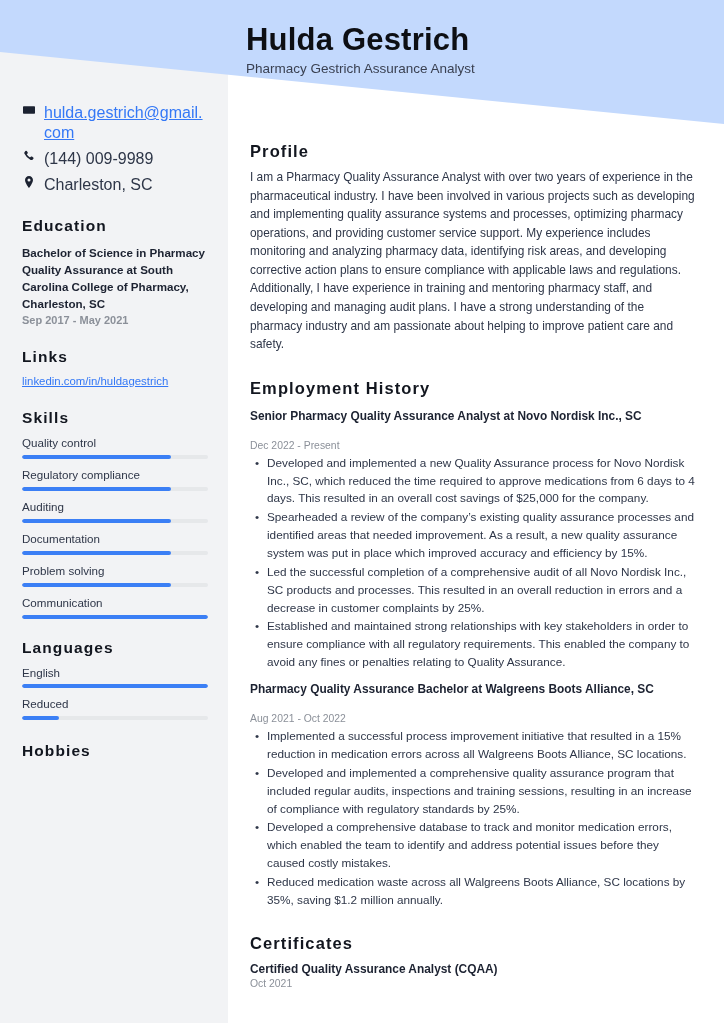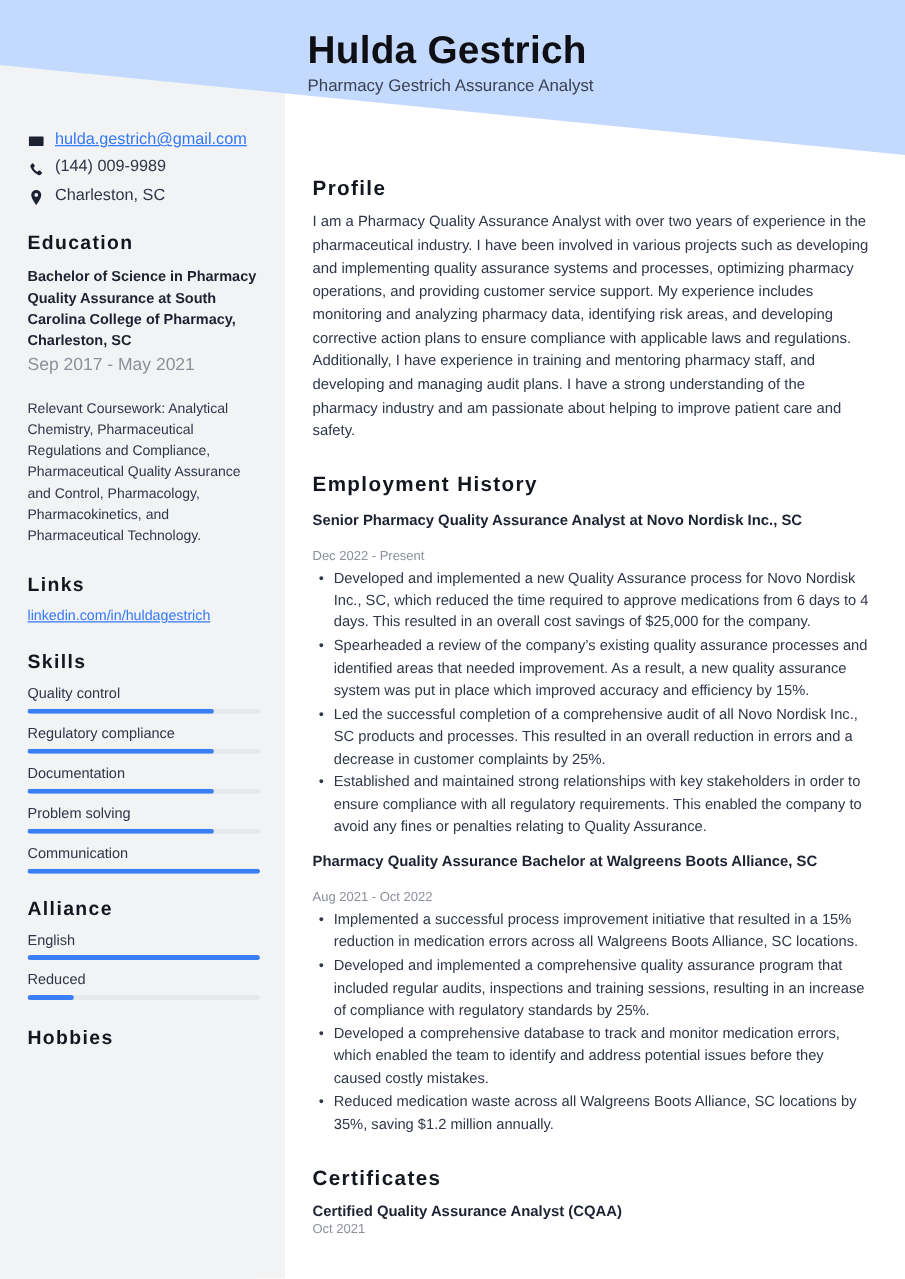--- a/index.html
+++ b/index.html
@@ -70,24 +70,24 @@
     z-index: 4;
   }
 
   .contact-list {
     margin: 0 0 8px 0;
     padding: 0;
     list-style: none;
   }
   .contact-item {
     display: flex;
-    align-items: flex-end;
+    align-items: flex-start;
     gap: 9px;
     margin-bottom: 6px;
-    font-size: 13px;
+    font-size: 16px;
     color: #2e3648;
     line-height: 1.25;
   }
   .contact-item .ico {
     flex: 0 0 13px;
     display: inline-flex;
     justify-content: center;
     align-items: center;
     padding-top: 1px;
     color: #1c2231;
@@ -108,23 +108,24 @@
   .side-heading.tight { margin-top: 20px; }
 
   .edu-degree {
     font-size: 11.6px;
     font-weight: bold;
     color: #1c2231;
     line-height: 1.47;
     margin: 0;
   }
   .edu-date {
-    font-size: 14px;
+    font-size: 11px;
     color: #8b9099;
-    margin: 2px 0 20px 0;
+    margin: 2px 0 1px 0;
+    font-weight: bold;
   }
   .edu-desc {
     font-size: 11.2px;
     color: #2e3648;
     line-height: 1.52;
     margin: 0;
   }
 
   .link-line {
     font-size: 11.4px;
@@ -266,21 +267,20 @@
               <path d="M8 0C5 0 2.7 2.3 2.7 5.3c0 4 5.3 10.7 5.3 10.7s5.3-6.7 5.3-10.7C13.3 2.3 11 0 8 0zm0 7.3a2 2 0 1 1 0-4 2 2 0 0 1 0 4z"></path>
             </svg>
         </span>
         <span>Charleston, SC</span>
       </li>
     </ul>
 
     <h2 class="side-heading">Education</h2>
     <p class="edu-degree">Bachelor of Science in Pharmacy Quality Assurance at South Carolina College of Pharmacy, Charleston, SC</p>
     <p class="edu-date">Sep 2017 - May 2021</p>
-    <p class="edu-desc">Relevant Coursework: Analytical Chemistry, Pharmaceutical Regulations and Compliance, Pharmaceutical Quality Assurance and Control, Pharmacology, Pharmacokinetics, and Pharmaceutical Technology.</p>
 
     <h2 class="side-heading">Links</h2>
     <p class="link-line">
       <a href="#">linkedin.com/in/huldagestrich</a>
     </p>
 
     <h2 class="side-heading">Skills</h2>
     <div>
       <div class="meter-row">
         <div class="meter-label">Quality control</div>
@@ -288,40 +288,46 @@
             <div class="meter-fill" style="width: 80%;"></div>
           </div>
       </div>
       <div class="meter-row">
         <div class="meter-label">Regulatory compliance</div>
         <div class="meter-track">
             <div class="meter-fill" style="width: 80%;"></div>
           </div>
       </div>
       <div class="meter-row">
+        <div class="meter-label">Auditing</div>
+        <div class="meter-track">
+            <div class="meter-fill" style="width: 80%;"></div>
+          </div>
+      </div>
+      <div class="meter-row">
         <div class="meter-label">Documentation</div>
         <div class="meter-track">
             <div class="meter-fill" style="width: 80%;"></div>
           </div>
       </div>
       <div class="meter-row">
         <div class="meter-label">Problem solving</div>
         <div class="meter-track">
             <div class="meter-fill" style="width: 80%;"></div>
           </div>
       </div>
       <div class="meter-row">
         <div class="meter-label">Communication</div>
         <div class="meter-track">
             <div class="meter-fill" style="width: 100%;"></div>
           </div>
       </div>
     </div>
 
-    <h2 class="side-heading tight">Alliance</h2>
+    <h2 class="side-heading tight">Languages</h2>
     <div>
       <div class="meter-row">
         <div class="meter-label">English</div>
         <div class="meter-track">
             <div class="meter-fill" style="width: 100%;"></div>
           </div>
       </div>
       <div class="meter-row">
         <div class="meter-label">Reduced</div>
         <div class="meter-track">

